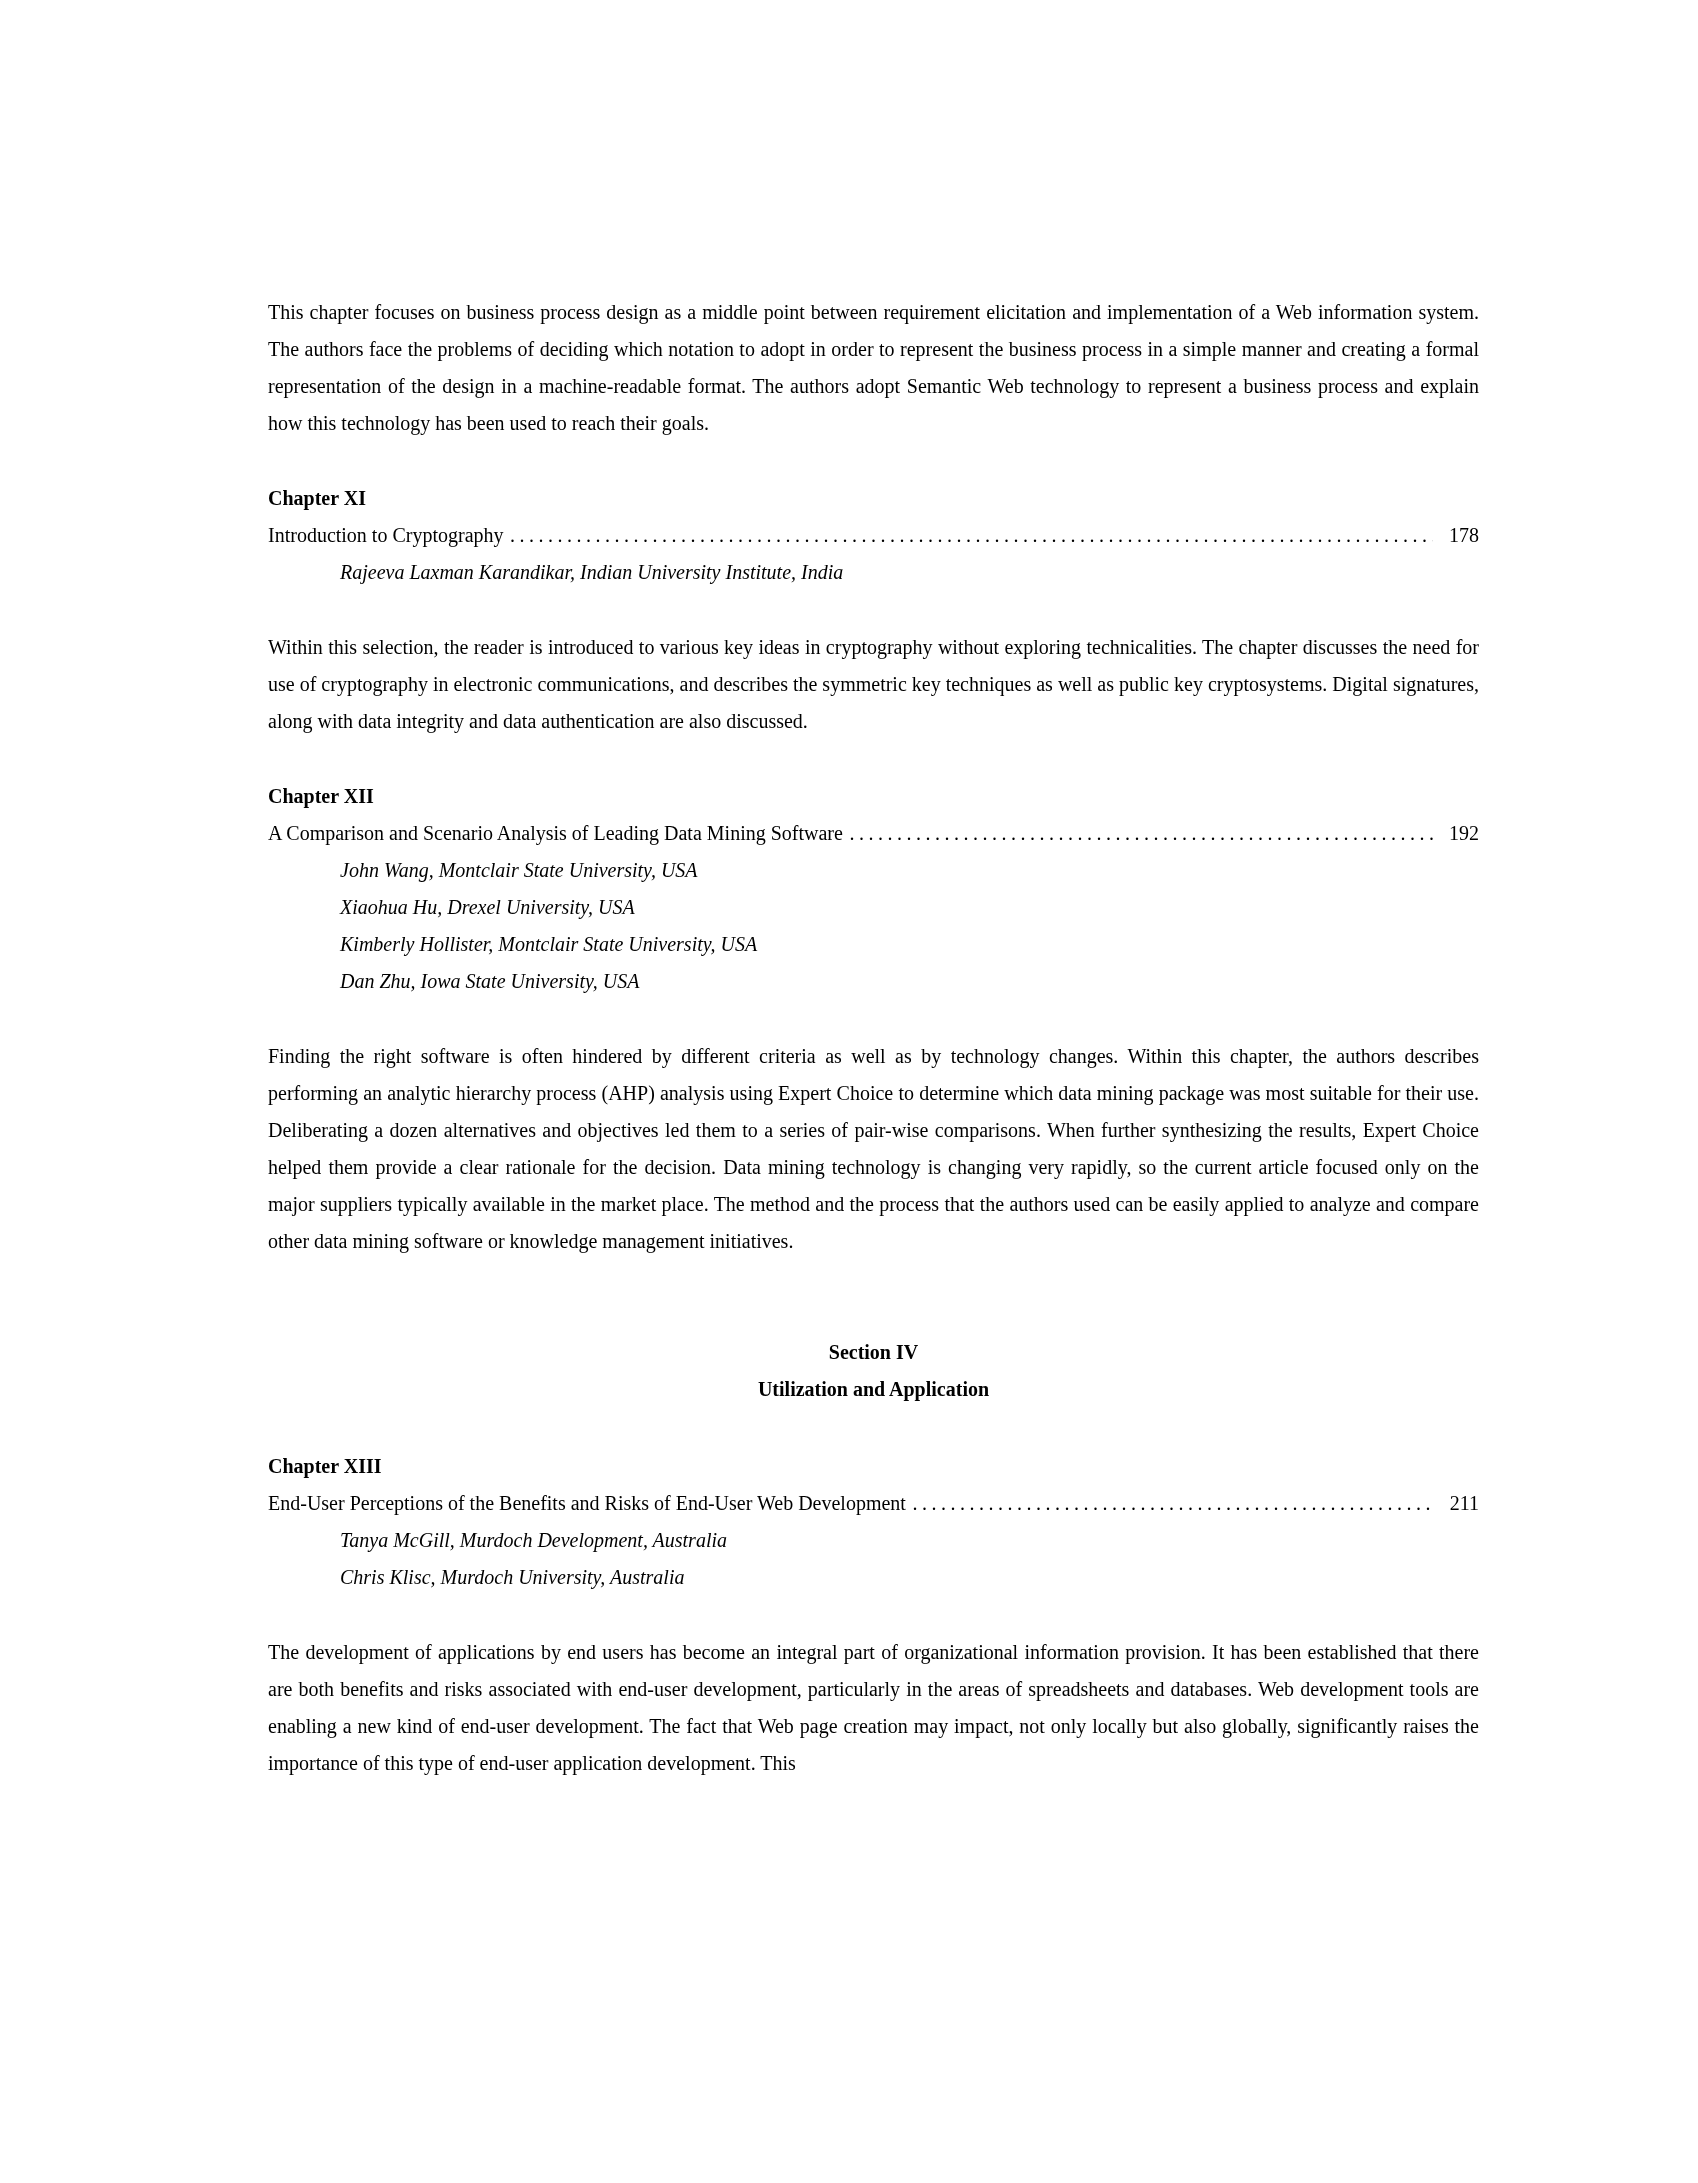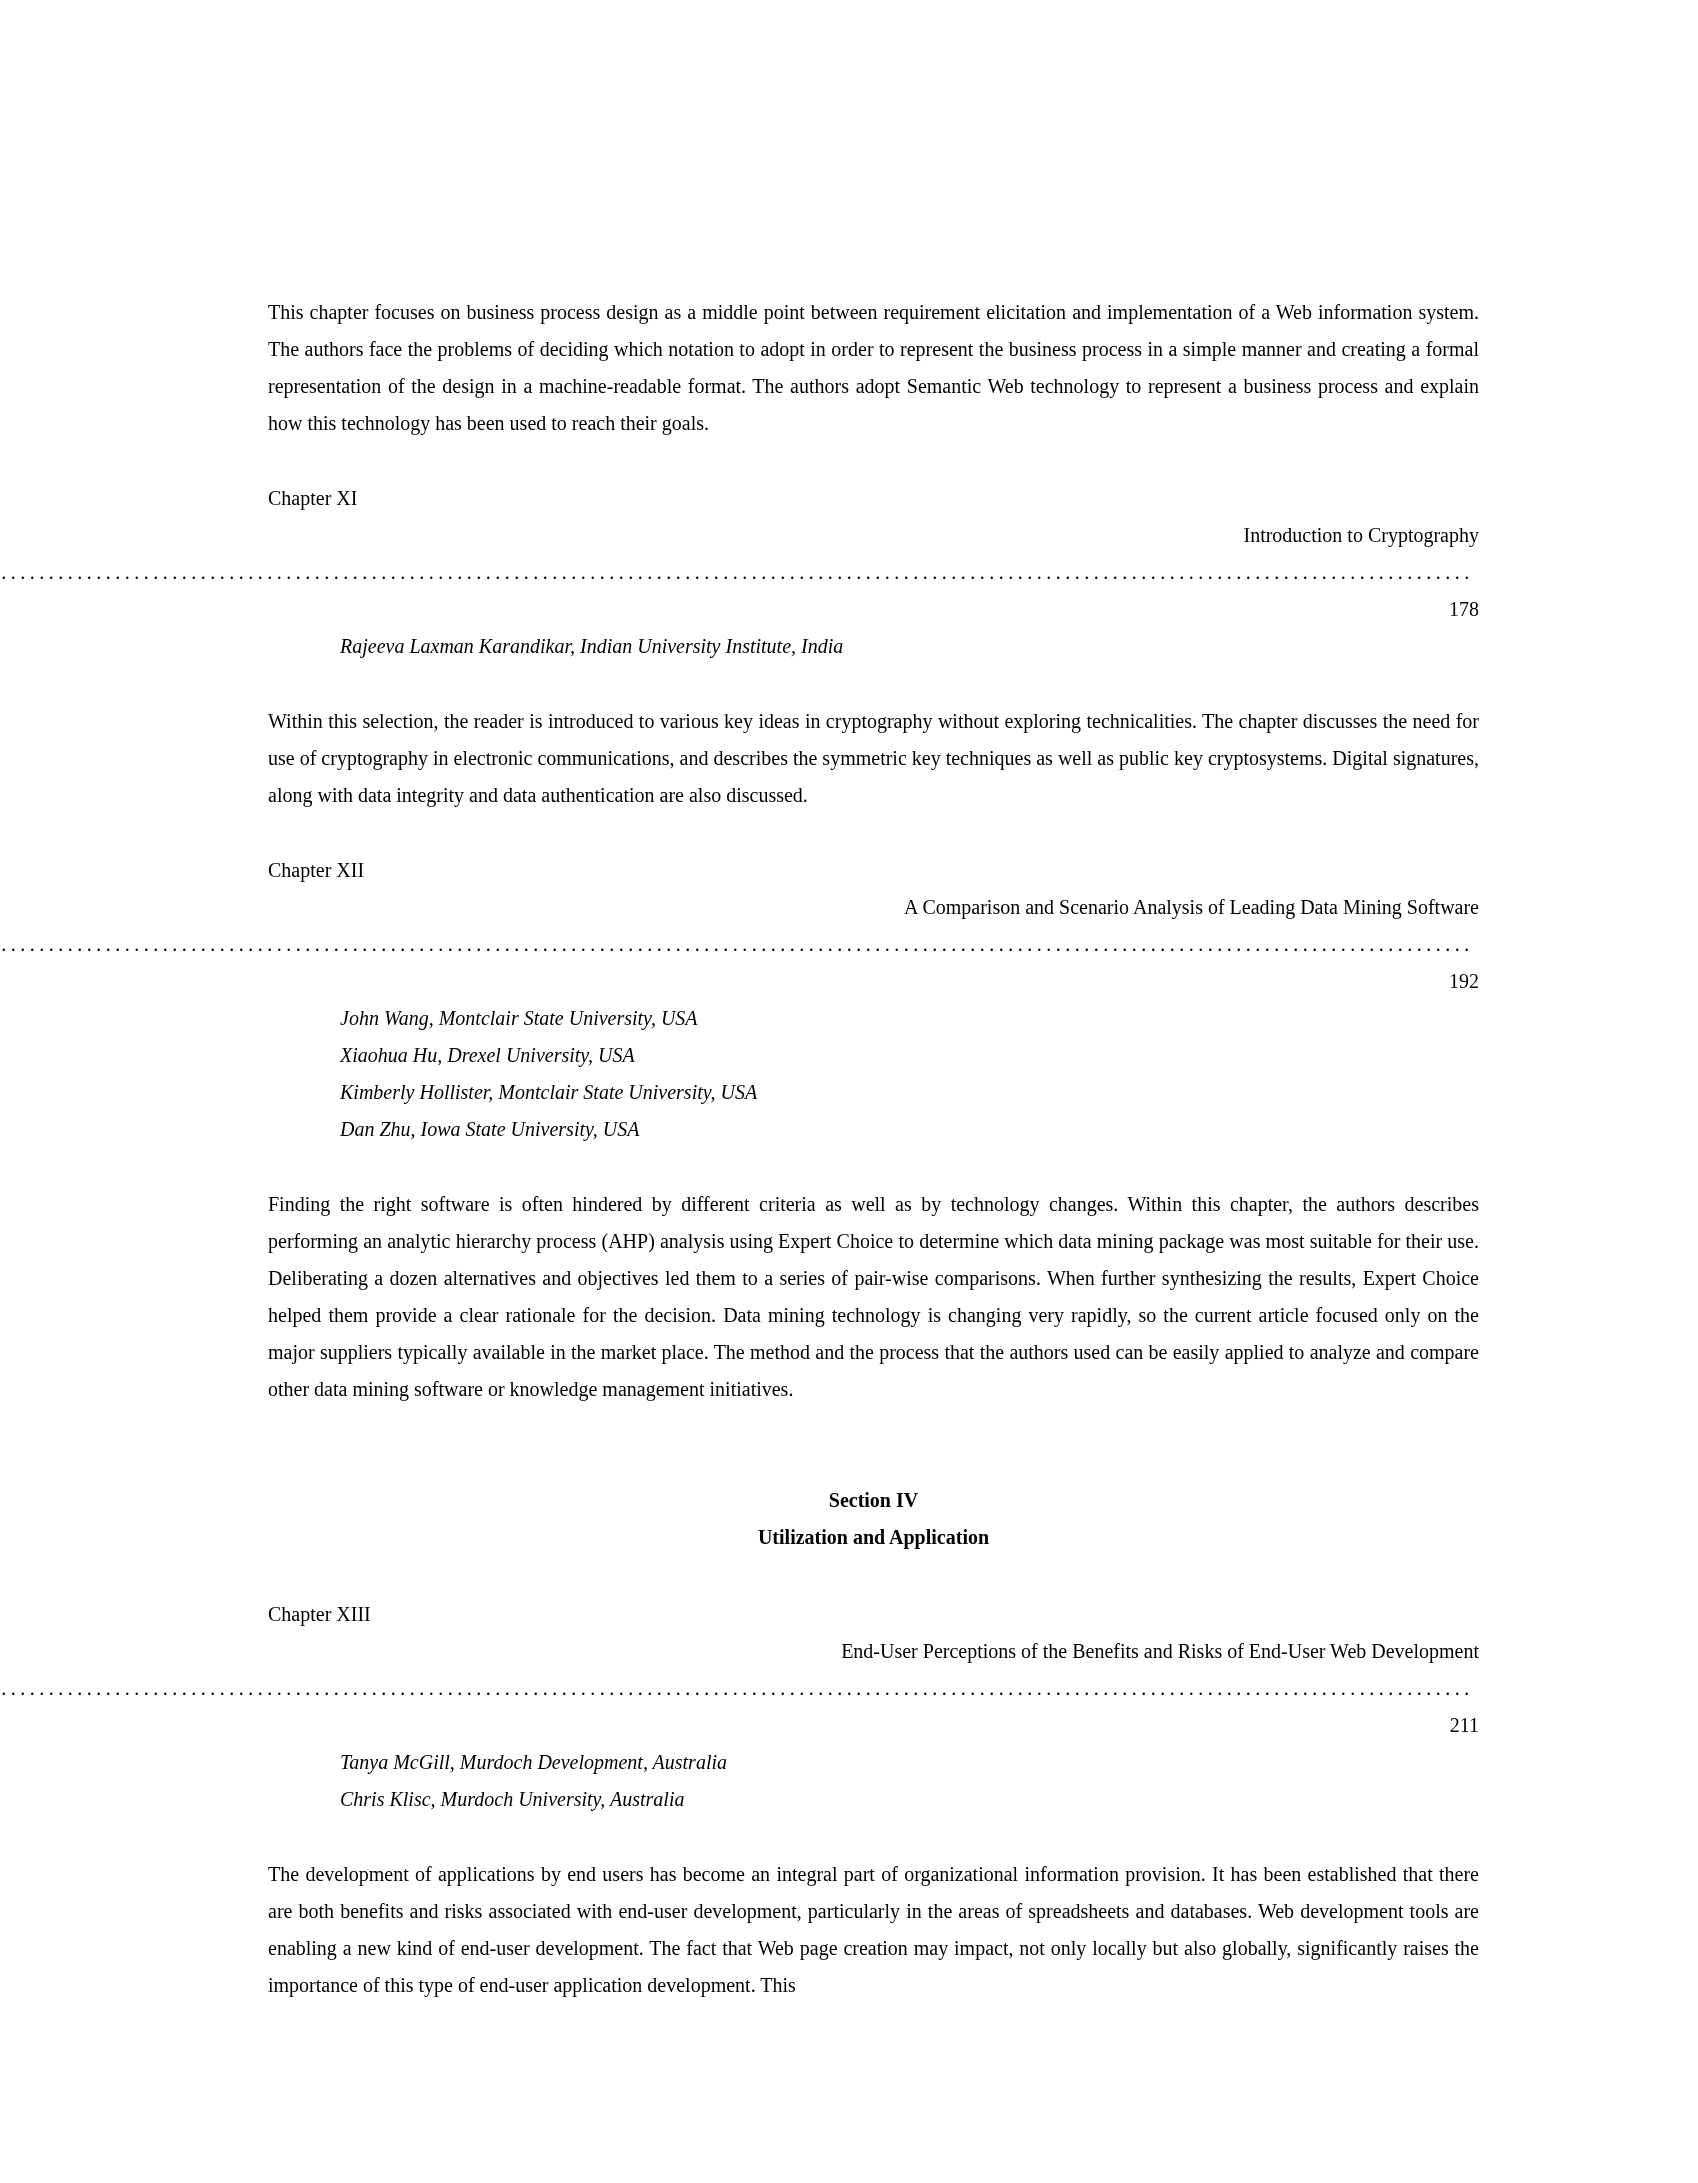--- a/index.html
+++ b/index.html
@@ -26,26 +26,25 @@
     line-height: 37px;
   }
   .para {
     margin: 0 0 38px 0;
     text-align: justify;
   }
   .chapter {
     margin: 0 0 38px 0;
   }
   .ch-head {
-    font-weight: normal;
+    font-weight: bold;
   }
   .toc-line {
     display: flex;
-    align-items: flex-end;
-    flex-direction: column;
+    align-items: center;
   }
   .toc-title {
     white-space: nowrap;
   }
   .leader {
     flex: 1 1 auto;
     overflow: hidden;
     white-space: nowrap;
     letter-spacing: 4.5px;
     margin: 0 5.2px 0 6.5px;

